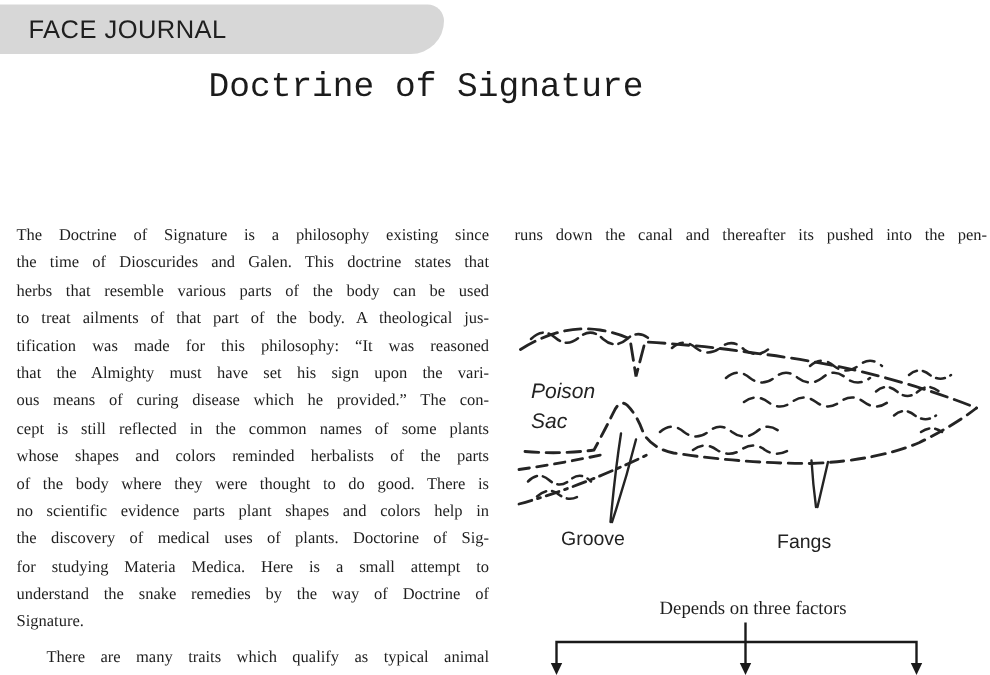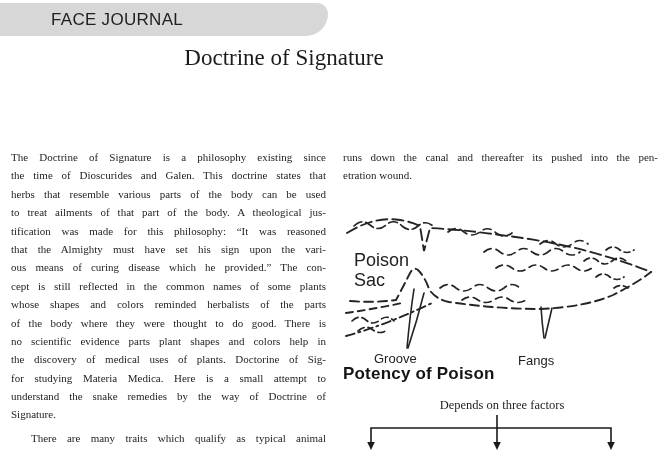--- a/index.html
+++ b/index.html
@@ -4,31 +4,31 @@
 <style>
   html,body{margin:0;padding:0;background:#ffffff;}
   .page{
     position:relative;width:660px;height:450px;overflow:hidden;
     background:#ffffff;color:#1e1e1e;
     font-family:"Liberation Serif",serif;
   }
   
   .banner{
     position:absolute;left:0;top:3px;width:296px;height:33px;
-    background:#d7d7d7;border-radius:0 13px 26px 0;padding-left:32px;
+    background:#d7d7d7;border-radius:0 13px 26px 0;
   }
   .banner-text{
     display:block;padding-left:19px;line-height:33px;
     font-family:"Liberation Sans",sans-serif;font-size:17px;
     letter-spacing:.3px;color:#1f1f1f;
   }
   
   .title{
     position:absolute;left:0;top:45px;width:568px;margin:0;
-    text-align:center;font-family:Liberation Serif, serif;
+    text-align:center;font-family:Liberation Mono, monospace;
     font-size:23px;font-weight:400;color:#1b1b1b;
   }
   .authors{
     position:absolute;left:0;top:90px;width:660px;
     text-align:center;font-family:"Liberation Sans",sans-serif;
     font-size:13px;font-weight:bold;font-style:italic;color:#1c1c1c;
   }
   
   .col{position:absolute;top:148px;width:315px;font-size:11px;}
   .col-left{left:11px;}
@@ -38,21 +38,21 @@
     text-align:justify;text-align-last:justify;
   }
   .tline-end{text-align-last:left;}
   .para-indent{margin-top:5px;}
   .para-indent .tline{text-indent:20px;}
   
   .fig-label{
     position:absolute;font-family:"Liberation Sans",sans-serif;
     color:#222;font-size:13px;line-height:18px;
   }
-  .poison-sac{left:354px;top:250px;font-size:18px;line-height:20px;white-space:pre-line;}
+  .poison-sac{left:354px;top:250px;font-size:14px;line-height:20px;white-space:pre-line;font-style:italic;}
   .groove-label{left:374px;top:350px;}
   .fangs-label{left:518px;top:352px;}
   .section-heading{
     position:absolute;left:343px;top:364px;
     font-family:"Liberation Sans",sans-serif;font-weight:bold;
     font-size:17px;color:#151515;letter-spacing:.2px;
   }
   .factors-text{
     position:absolute;left:397px;top:398px;width:210px;
     text-align:center;font-size:12.5px;color:#1e1e1e;
@@ -91,21 +91,20 @@
         <div class="tline tline-end">Signature.</div>
       </div>
     <div class="para para-indent">
         <div class="tline">There are many traits which qualify as typical animal</div>
       </div>
   </div>
 
   <div class="col col-right">
     <div class="para">
         <div class="tline">runs down the canal and thereafter its pushed into the pen-</div>
-        <div class="tline tline-end">etration wound.</div>
       </div>
   </div>
 
   <svg class="snake-svg" width="314" height="147" viewBox="0 0 314 147">
     <g stroke="#242424" stroke-width="1.9" fill="none" stroke-linecap="round">
       <path d="M3,30 Q30,13 56,17 Q68,19 76,23 L80,48 L86,25 Q122,27 156,32 Q206,38 243,48 Q277,57 307,69" stroke-dasharray="11 5"></path>
       <path d="M6,98 Q30,100 52,97 Q59,84 65,72 Q69,63 74,67 Q81,74 85,86 Q91,96 105,99 Q152,106 197,106 Q241,104 269,92 Q293,80 307,69" stroke-dasharray="9 5"></path>
       <path d="M2,110 Q30,106 58,100" stroke-dasharray="7 5"></path>
       <path d="M2,133 Q42,122 88,100" stroke-dasharray="9 4 2 4"></path>
     </g>
@@ -130,21 +129,20 @@
       <path d="M197,104 Q198,120 200,135"></path>
       <path d="M208,105 Q204,122 201,135"></path>
     </g>
   </svg>
 
   <div class="fig-label poison-sac">Poison
 Sac</div>
   <div class="fig-label groove-label">Groove</div>
   <div class="fig-label fangs-label">Fangs</div>
 
-  <div class="section-heading">Potency of Poison</div>
 
   <div class="factors-text">Depends on three factors</div>
 
   <svg class="flow-svg" width="252" height="37" viewBox="0 0 252 37">
     <g stroke="#1a1a1a" stroke-width="1.6" fill="none">
       <path d="M6,33 L6,15 L246,15 L246,33"></path>
       <line x1="132" y1="2" x2="132" y2="33"></line>
     </g>
     <g fill="#1a1a1a" stroke="none">
       <polygon points="6,37 2.2,29 9.8,29"></polygon>

